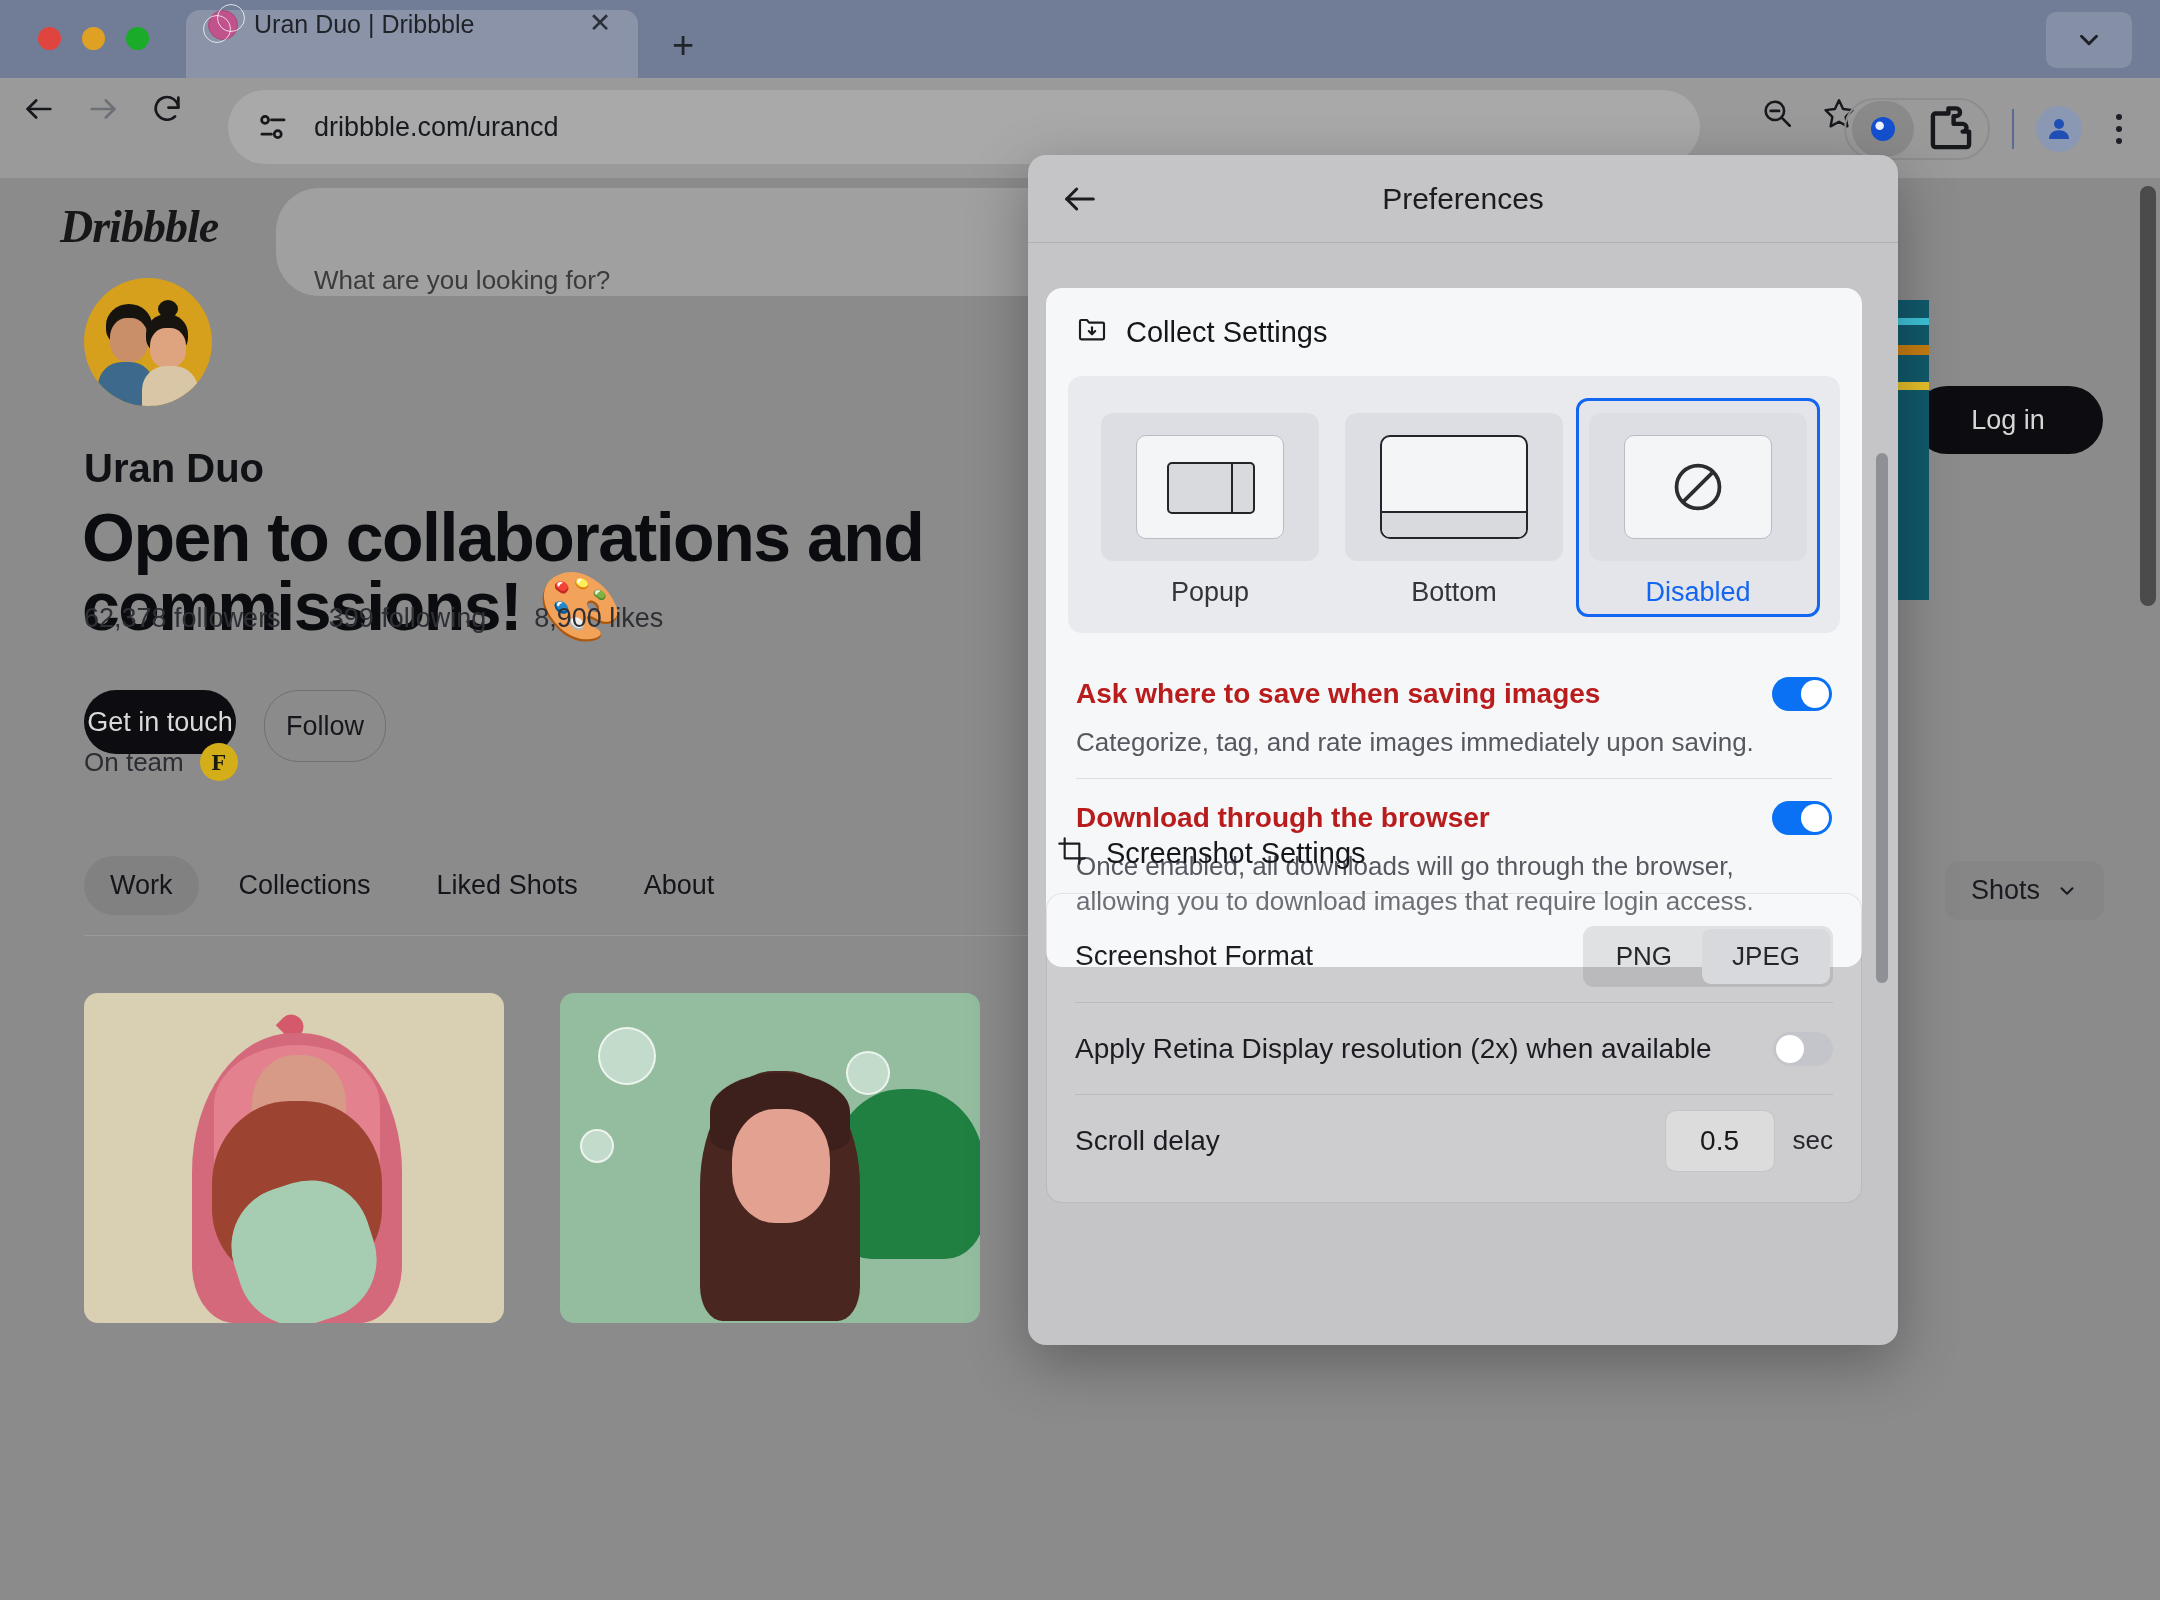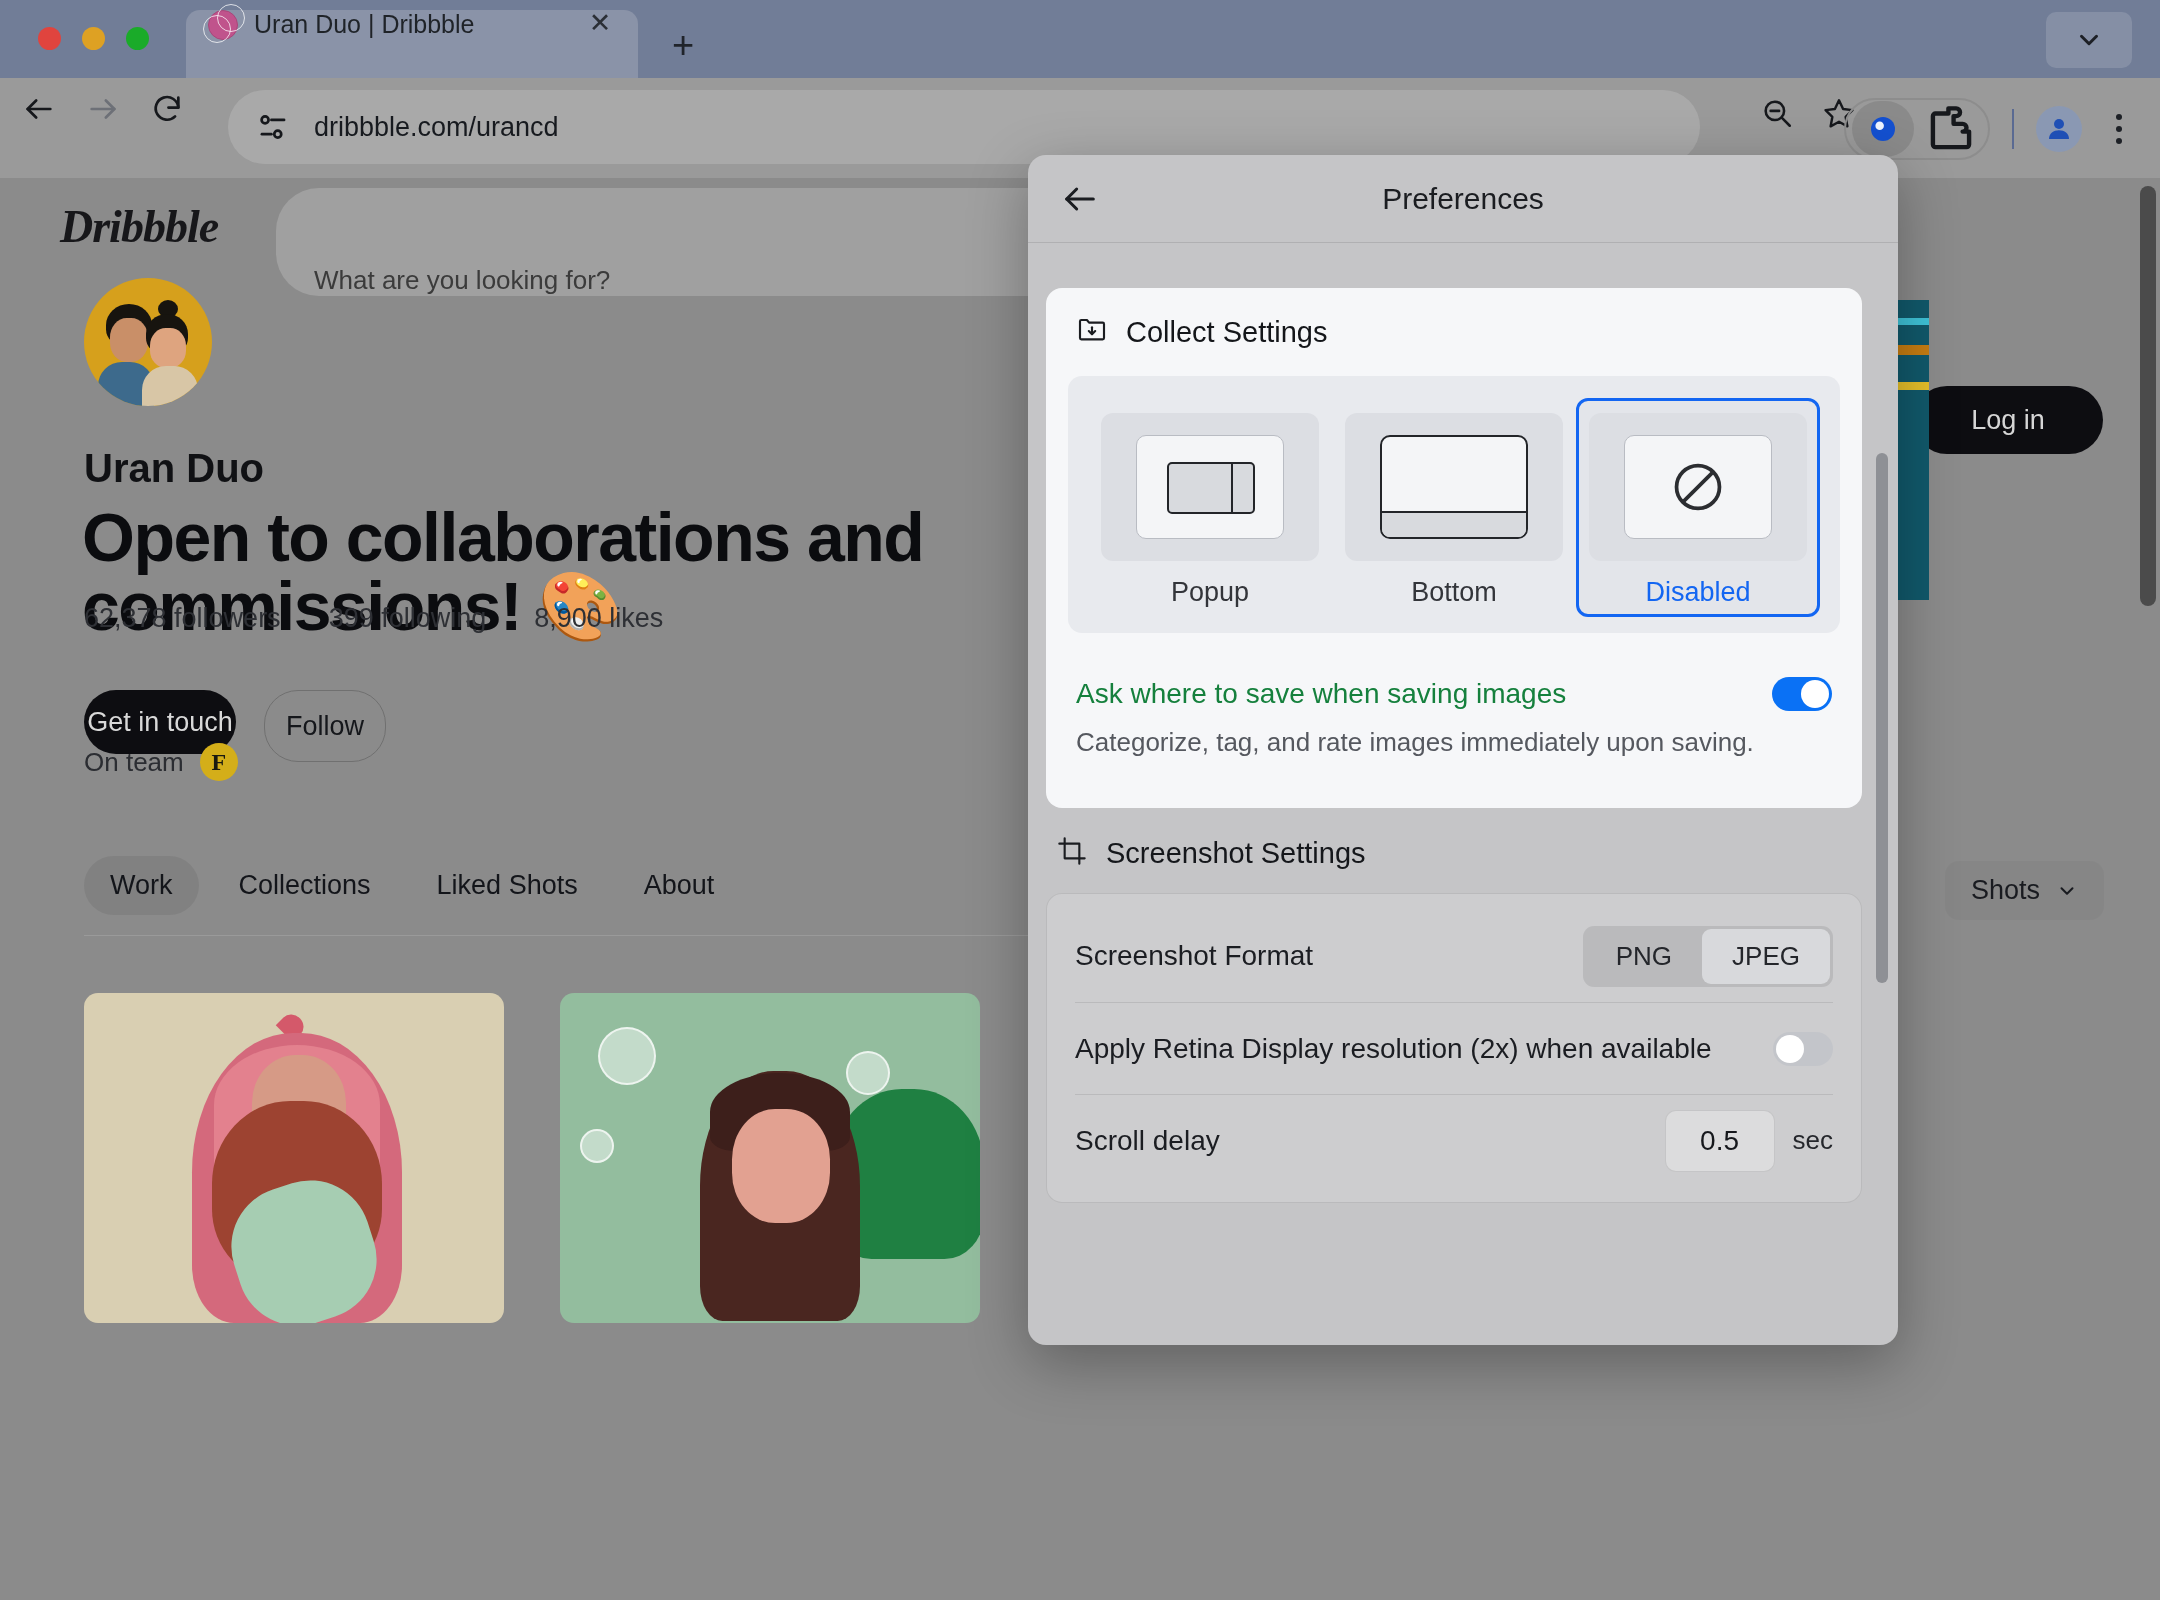--- a/index.html
+++ b/index.html
@@ -275,21 +275,21 @@
   .mode.selected .mode-label { color: #1366f2; }
 
   .cursor {
     position: absolute; left: 1290px; top: 348px; width: 0; height: 0; z-index: 60;
   }
 
   .opt-list { margin: 22px 30px 0; }
   .opt-row { padding: 22px 0 6px; }
   .opt-row + .opt-row { border-top: 1px solid #dcdee2; }
   .opt-top { display: flex; align-items: center; justify-content: space-between; }
-  .opt-label { font-size: 28px; font-weight: normal; color: #15803d; }
+  .opt-label { font-size: 28px; font-weight: bold; color: #b91c1c; }
   .opt-desc { margin-top: 14px; font-size: 26px; line-height: 1.35; color: #55585f; padding-bottom: 12px; }
   .toggle {
     width: 60px; height: 34px; border-radius: 17px; position: relative; flex: 0 0 auto;
   }
   .toggle.on { background: #0a71f5; }
   .toggle.off { background: #c3c5ca; }
   .toggle .knob {
     position: absolute; top: 3px; width: 28px; height: 28px; border-radius: 50%; background: #fff;
   }
   .toggle.on .knob { right: 3px; }
@@ -595,20 +595,29 @@
         <div class="opt-row">
           <div class="opt-top">
             <span class="opt-label">Ask where to save when saving images</span>
             <span class="toggle on">
                 <span class="knob"></span>
               </span>
           </div>
           <div class="opt-desc">Categorize, tag, and rate images immediately upon saving.</div>
         </div>
 
+        <div class="opt-row">
+          <div class="opt-top">
+            <span class="opt-label">Download through the browser</span>
+            <span class="toggle on">
+                <span class="knob"></span>
+              </span>
+          </div>
+          <div class="opt-desc">Once enabled, all downloads will go through the browser, allowing you to download images that require login access.</div>
+        </div>
       </div>
     </div>
 
     <div class="section screenshot">
       <div class="section-head" style="padding-left:10px;margin-bottom:0;">
         <span>
           <svg width="32" height="32" viewBox="0 0 24 24" fill="none" stroke="#1b1d21" stroke-width="1.6" stroke-linecap="round" stroke-linejoin="round">
               <path d="M6.5 2.5v15h15"></path>
               <path d="M2.5 6.5h15v15"></path>
             </svg>

